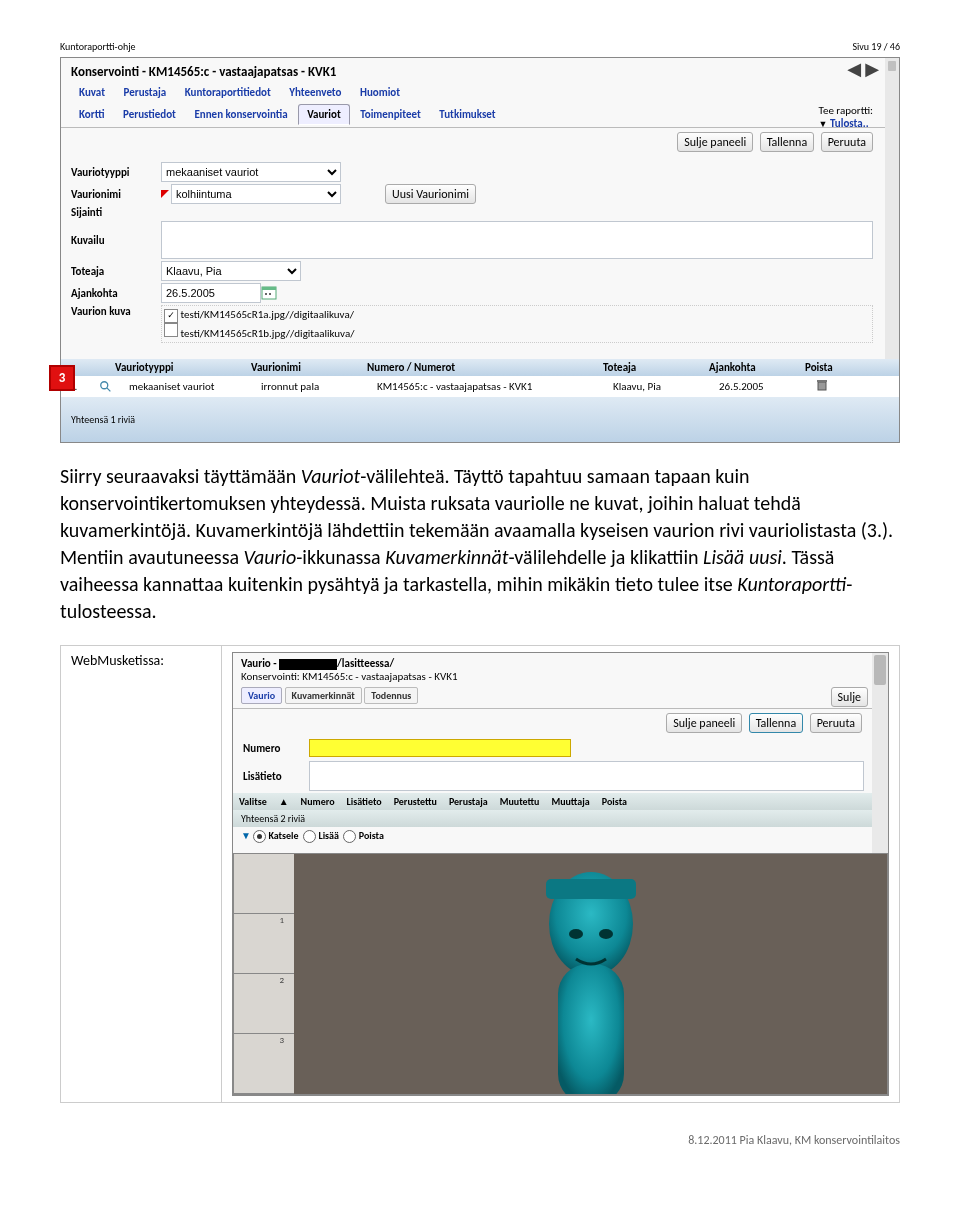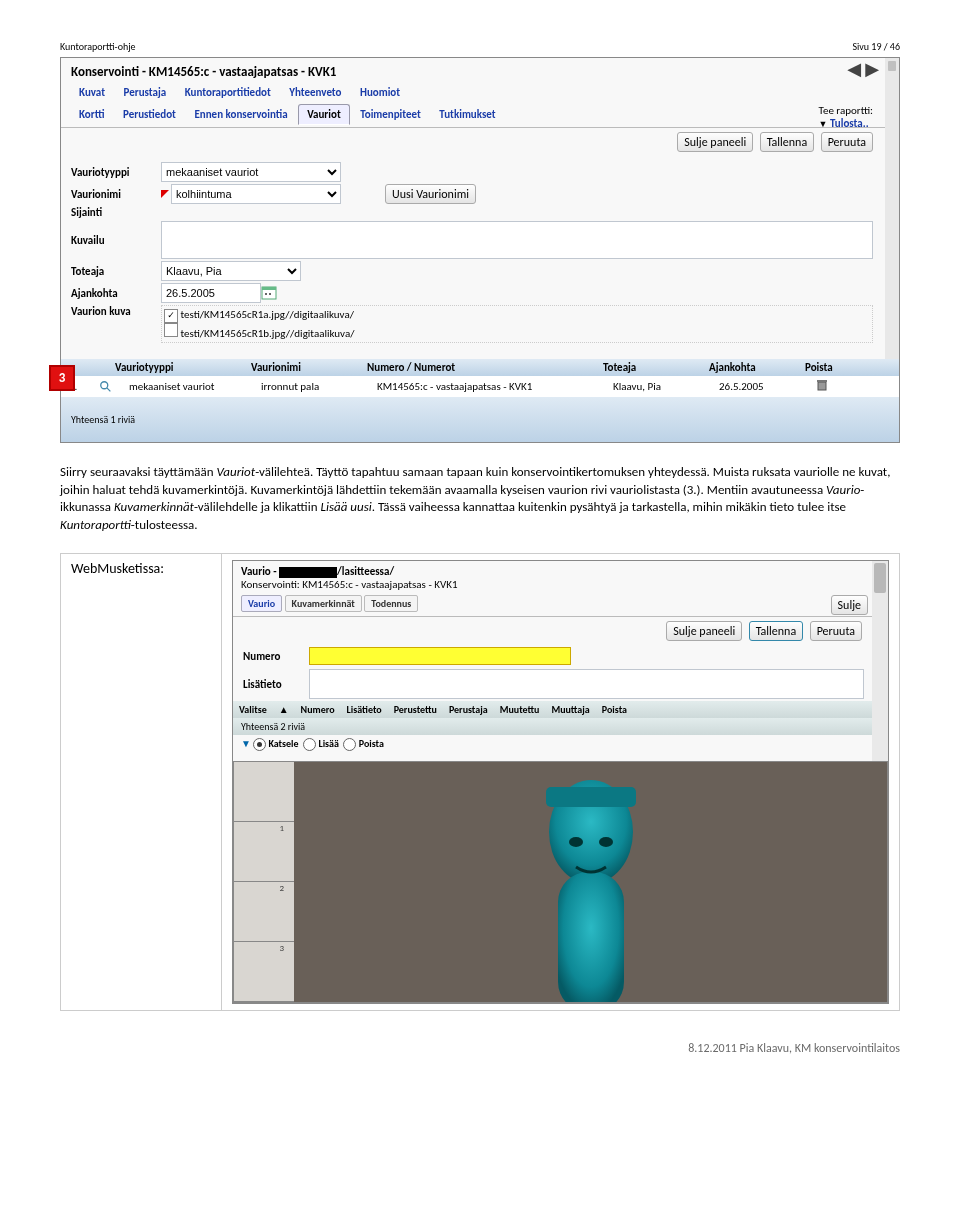--- a/index.html
+++ b/index.html
@@ -32,21 +32,21 @@
   .redcorner { display:inline-block; width:0; height:0; border-left:8px solid #d00; border-bottom:8px solid transparent; vertical-align:top; margin-right:2px;}
   .big-text { flex:1; height:36px; border:1px solid #c0c7d0; background:#fff; }
   .date-ico { display:inline-block; width:16px; height:16px; vertical-align:middle; }
   .date-ico svg { width:16px; height:16px; }
   .gridhead { background:linear-gradient(#dfeaf4,#bcd2e6); display:flex; font-weight:bold; font-size:11px; padding:2px 0; }
   .gridhead span { padding:0 8px; }
   .gridrow { display:flex; font-size:11px; padding:2px 0; align-items:center; background:#fff;}
   .gridrow span { padding:0 8px; }
   .mag { display:inline-block; width:14px; height:14px; }
   .red-badge { position:absolute; left:-12px; width:22px; height:22px; background:#e01010; border:2px solid #b00000; color:#fff; font-weight:bold; text-align:center; line-height:22px; font-size:13px; }
-  .body-text { margin: 20px 0; font-size: 13px; line-height:1.35; }
+  .body-text { margin: 20px 0; font-size: 20px; line-height:1.35; }
   .body-text em { font-style: italic; }
   .tablebox { border:1px solid #ccc; }
   .tablebox td { border:1px solid #ccc; padding:6px 10px; vertical-align:top; font-size:14px;}
   .screenshot2 { border:1px solid #888; background:#f8f8f8; font-size:11px; position:relative; }
   .sc2-title { font-weight:bold; font-size:11px; padding:4px 8px 0 8px;}
   .sc2-redact { display:inline-block; background:#000; height:11px; width:58px; vertical-align:middle; }
   .sc2-row { display:flex; align-items:center; padding:2px 24px 2px 10px; gap:6px;}
   .sc2-tab { display:inline-block; border:1px solid #aab; background:#eef; color:#1a3ca8; padding:1px 6px; border-radius:2px; font-size:10px; font-weight:bold;}
   .sc2-tab.plain { background:#f4f4f4; color:#333; border-color:#bbb;}
   .yellowbox { background:#ffff33; border:1px solid #cca800; height:16px; width:260px; }

